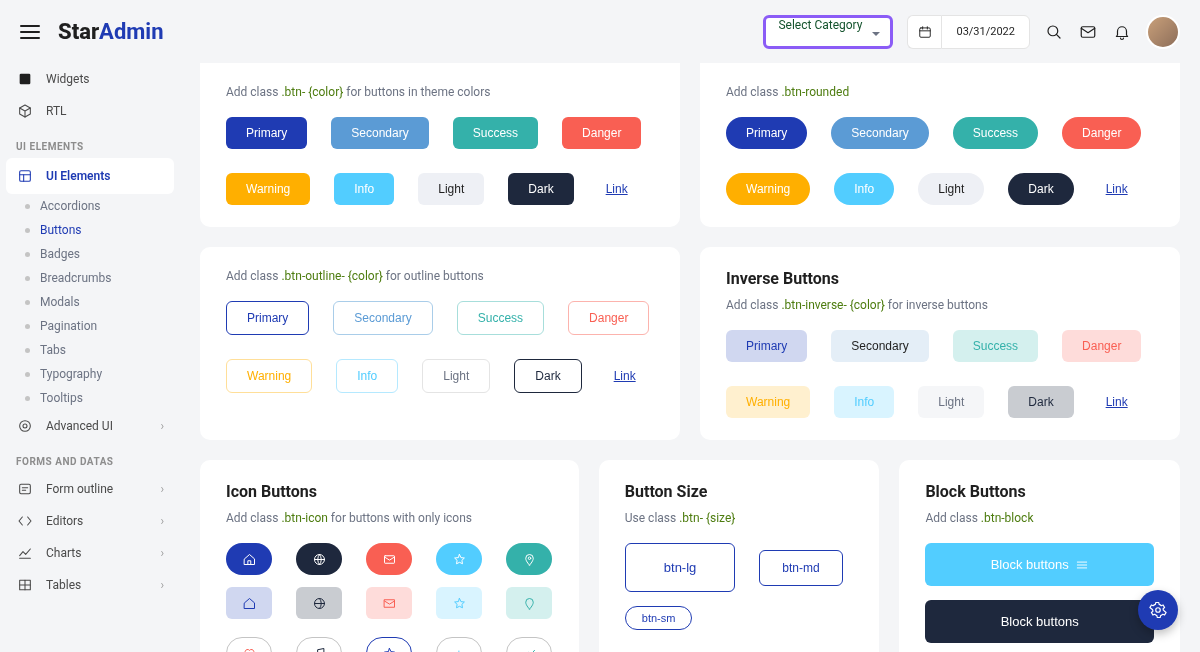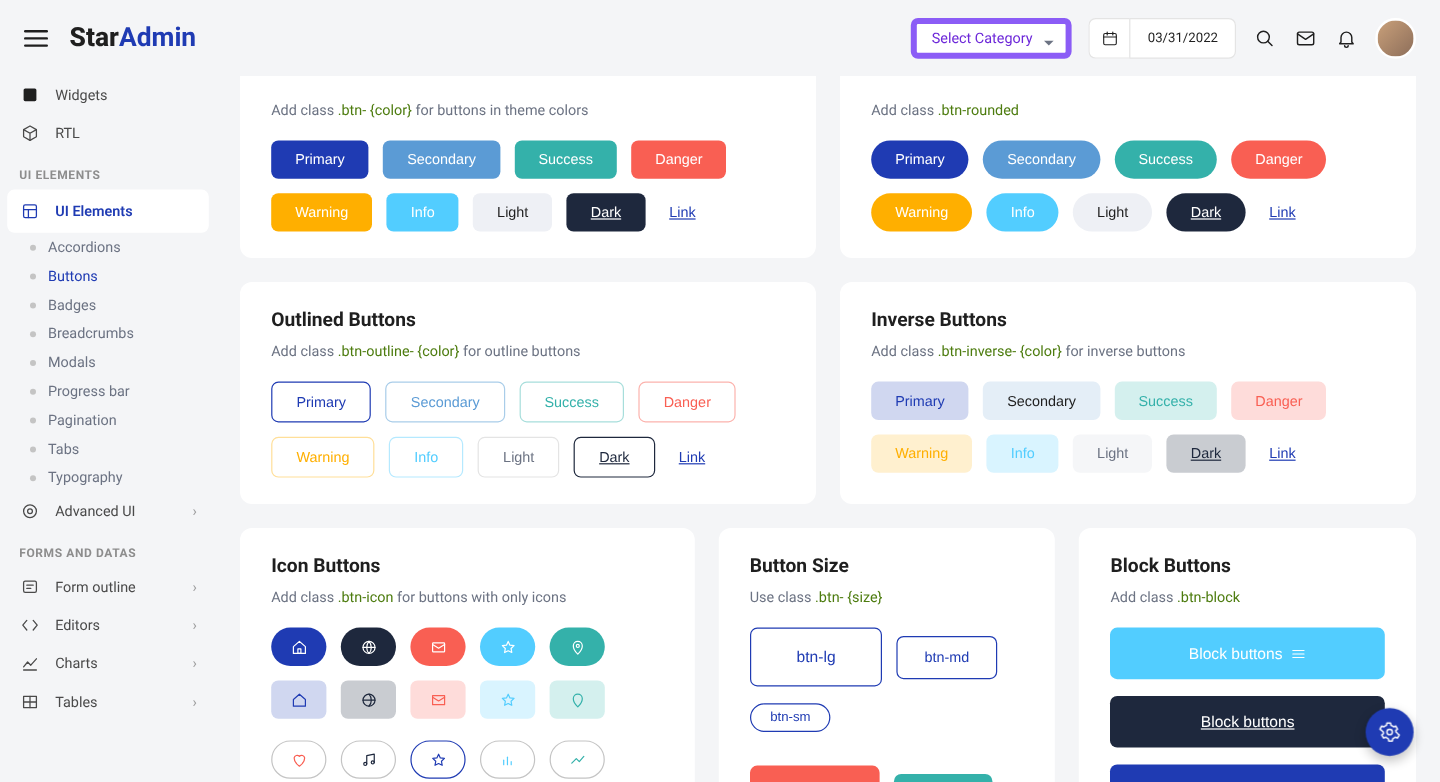--- a/index.html
+++ b/index.html
@@ -3,21 +3,21 @@
 <meta charset="utf-8">
 <style>
 * { box-sizing:border-box; margin:0; padding:0; }
 body { font-family:-apple-system,BlinkMacSystemFont,"Segoe UI",Roboto,sans-serif; background:#f4f5f7; color:#1f1f1f; font-size:13px; }
 .navbar { position:fixed; top:0; left:0; right:0; height:63px; background:#f4f5f7; display:flex; align-items:center; padding:0 20px; z-index:10; }
 .menu-toggle { width:20px; height:14px; display:flex; flex-direction:column; justify-content:space-between; cursor:pointer; margin-right:18px; }
 .menu-toggle span { height:2px; background:#1f1f1f; border-radius:1px; }
 .brand { font-size:22px; font-weight:800; color:#1f1f1f; }
 .brand .accent { color:#1f3bb3; font-weight:700; }
 .nav-right { margin-left:auto; display:flex; align-items:center; gap:14px; }
-.select-cat { background:#fff; border:5px solid #8b5cf6; border-radius:6px; height:34px; padding:0 28px 0 12px; font-size:12px; color:#6d28d9; position:relative; min-width:110px; display:flex; align-items:center; }
+.select-cat { background:#fff; border:3px solid #8b5cf6; border-radius:6px; height:34px; padding:0 28px 0 12px; font-size:12px; color:#14532d; position:relative; min-width:110px; display:flex; }
 .select-cat::after { content:""; position:absolute; right:10px; top:14px; border:4px solid transparent; border-top-color:#6c7383; }
 .date-group { display:flex; }
 .date-ico, .date-val { background:#fff; border:1px solid #e4e4e4; height:34px; display:flex; align-items:center; justify-content:center; }
 .date-ico { width:34px; border-radius:6px 0 0 6px; border-right:none; }
 .date-val { padding:0 14px; border-radius:0 6px 6px 0; font-size:11px; color:#1f1f1f; }
 .nav-ico { width:20px; height:20px; display:flex; align-items:center; justify-content:center; color:#1f1f1f; cursor:pointer; }
 .avatar { width:34px; height:34px; border-radius:50%; background:linear-gradient(135deg,#c9a07a,#8d6e5a); border:2px solid #fff; }
 .sidebar { position:fixed; top:63px; bottom:0; left:0; width:180px; background:#f4f5f7; overflow-y:auto; font-size:12px; }
 .sb-item, .sb-sub-item { display:flex; align-items:center; gap:12px; padding:7px 16px; color:#4a4a4a; cursor:pointer; }
 .sb-item.active { background:#fff; color:#1f3bb3; font-weight:600; border-radius:6px; margin:0 6px; padding:9px 10px; }
@@ -31,26 +31,26 @@
 .sb-ico { width:18px; height:18px; display:flex; align-items:center; justify-content:center; }
 .content { margin-left:180px; padding-top:63px; }
 .inner { padding:0 20px 30px; }
 .card { background:#fff; border-radius:10px; padding:22px 26px; margin-bottom:20px; }
 .card.top { border-radius:0 0 10px 10px; }
 .row-2 { display:grid; grid-template-columns:1fr 1fr; gap:20px; }
 .row-3 { display:grid; grid-template-columns:1.35fr 1fr 1fr; gap:20px; }
 .card-title { font-size:16px; font-weight:700; color:#1f1f1f; margin-bottom:10px; }
 .card-sub { font-size:12px; color:#6c7383; margin-bottom:18px; }
 .card-sub .code { color:#4d7c0f; }
-.btn-row { display:flex; flex-wrap:wrap; gap:12px; }
+.btn-row { display:flex; flex-wrap:wrap; gap:24px; }
 .btn { border:none; border-radius:6px; padding:9px 20px; font-size:12px; font-weight:500; cursor:pointer; color:#fff; }
 .btn.rd { border-radius:22px; }
 .b-primary { background:#1f3bb3; } .b-secondary { background:#5b9bd5; } .b-success { background:#34b1aa; }
 .b-danger { background:#f95f53; } .b-warning { background:#ffaf00; } .b-info { background:#52cdff; }
-.b-light { background:#eef0f5; color:#1f1f1f; } .b-dark { background:#1e283d;text-decoration:underline; } 
+.b-light { background:#eef0f5; color:#1f1f1f; } .b-dark { background:#1e283d; } 
 .b-link { background:transparent; color:#1f3bb3; text-decoration:underline; padding:9px 8px; }
 .btn.ol { background:#fff; border:1px solid; }
 .ol.b-primary { color:#1f3bb3; border-color:#1f3bb3; } .ol.b-secondary { color:#5b9bd5; border-color:#a9cde9; }
 .ol.b-success { color:#34b1aa; border-color:#a7dedb; } .ol.b-danger { color:#f95f53; border-color:#fcb3ad; }
 .ol.b-warning { color:#ffaf00; border-color:#ffdf99; } .ol.b-info { color:#52cdff; border-color:#b5e9ff; }
 .ol.b-light { color:#6c7383; border-color:#e4e4e4; } .ol.b-dark { color:#1e283d; border-color:#1e283d; }
 .btn.iv { }
 .iv.b-primary { background:#d0d7f0; color:#1f3bb3; } .iv.b-secondary { background:#e4eef7; color:#1f1f1f; }
 .iv.b-success { background:#d4f0ee; color:#34b1aa; } .iv.b-danger { background:#fedcda; color:#f95f53; }
 .iv.b-warning { background:#fff0cf; color:#ffaf00; } .iv.b-info { background:#d9f4ff; color:#52cdff; }
@@ -141,24 +141,24 @@
         </svg>
       </div>
       <span>UI Elements</span>
     </div>
   <div class="sb-sub">
     <div class="sb-sub-item">Accordions</div>
     <div class="sb-sub-item active">Buttons</div>
     <div class="sb-sub-item">Badges</div>
     <div class="sb-sub-item">Breadcrumbs</div>
     <div class="sb-sub-item">Modals</div>
-    <div class="sb-sub-item">Progress bar</div>
     <div class="sb-sub-item">Pagination</div>
     <div class="sb-sub-item">Tabs</div>
     <div class="sb-sub-item">Typography</div>
+    <div class="sb-sub-item">Tooltips</div>
   </div>
   <div class="sb-item">
       <div class="sb-ico">
         <svg width="16" height="16" viewBox="0 0 24 24">
           <circle cx="12" cy="12" r="8"></circle>
           <circle cx="12" cy="12" r="3"></circle>
         </svg>
       </div>
       <span>Advanced UI</span>
       <span class="chev">›</span>
@@ -237,21 +237,20 @@
       <button class="btn rd b-info">Info</button>
       <button class="btn rd b-light">Light</button>
       <button class="btn rd b-dark">Dark</button>
       <button class="btn b-link">Link</button>
     </div>
   </div>
 </div>
 
 <div class="row-2">
   <div class="card">
-    <div class="card-title">Outlined Buttons</div>
     <div class="card-sub"><span>Add class </span><span class="code">.btn-outline- {color}</span><span> for outline buttons</span></div>
     <div class="btn-row">
       <button class="btn ol b-primary">Primary</button>
       <button class="btn ol b-secondary">Secondary</button>
       <button class="btn ol b-success">Success</button>
       <button class="btn ol b-danger">Danger</button>
       <button class="btn ol b-warning">Warning</button>
       <button class="btn ol b-info">Info</button>
       <button class="btn ol b-light">Light</button>
       <button class="btn ol b-dark">Dark</button>

